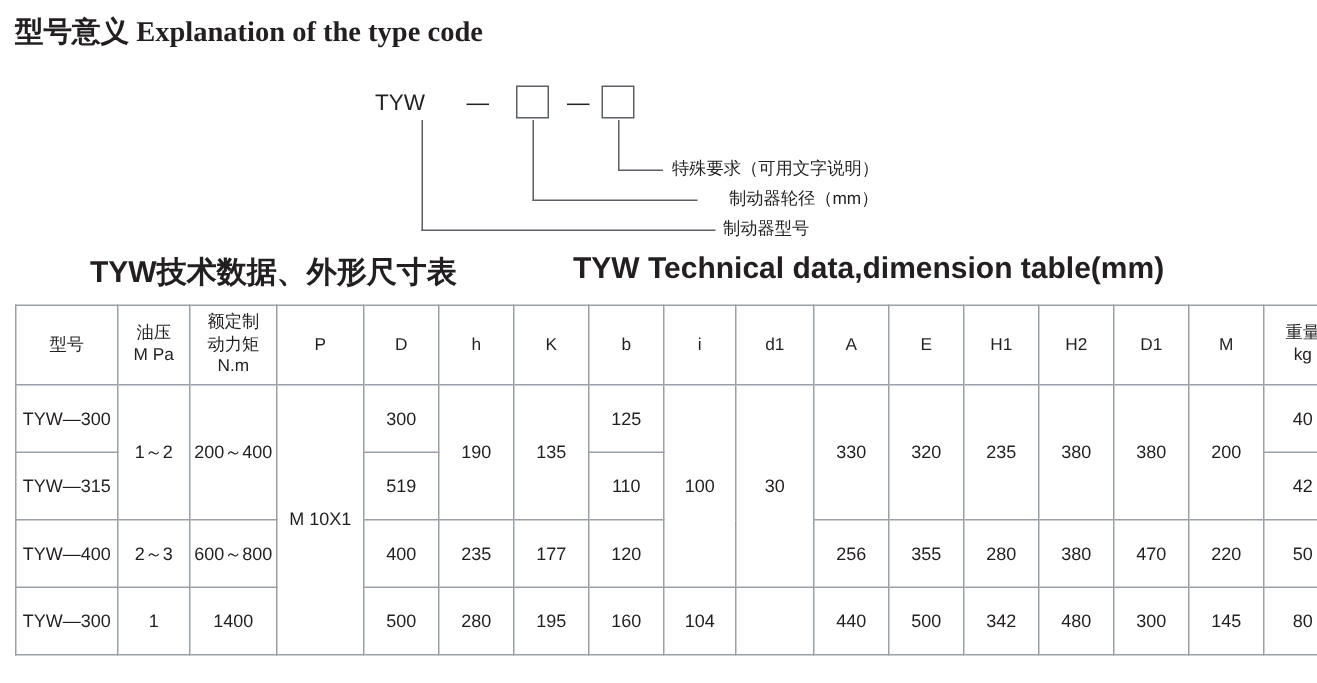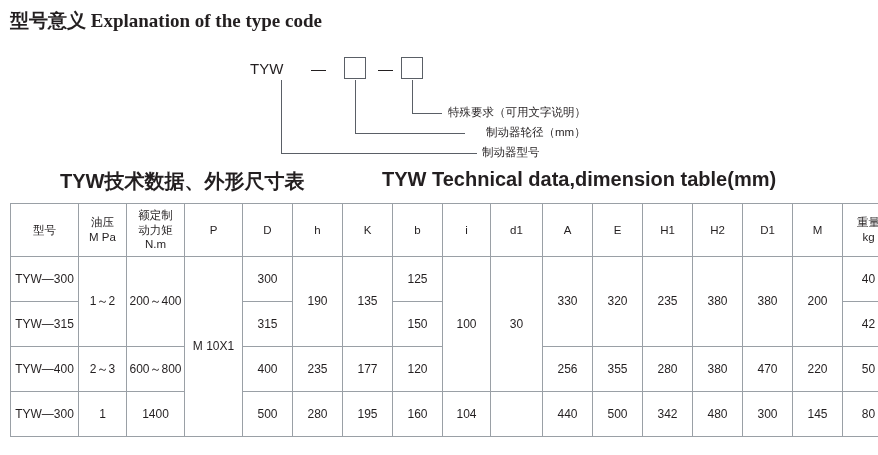--- a/index.html
+++ b/index.html
@@ -243,22 +243,22 @@
     <td rowspan="2">320</td>
     <td rowspan="2">235</td>
     <td rowspan="2">380</td>
     <td rowspan="2">380</td>
     <td rowspan="2">200</td>
     <td>40</td>
   </tr>
 
   <tr class="datarow">
     <td class="model">TYW—315</td>
-    <td>315</td>
-    <td>150</td>
+    <td>519</td>
+    <td>110</td>
     <td>42</td>
   </tr>
 
   <tr class="datarow">
     <td class="model">TYW—400</td>
     <td>2～3</td>
     <td>600～800</td>
     <td>400</td>
     <td>235</td>
     <td>177</td>

